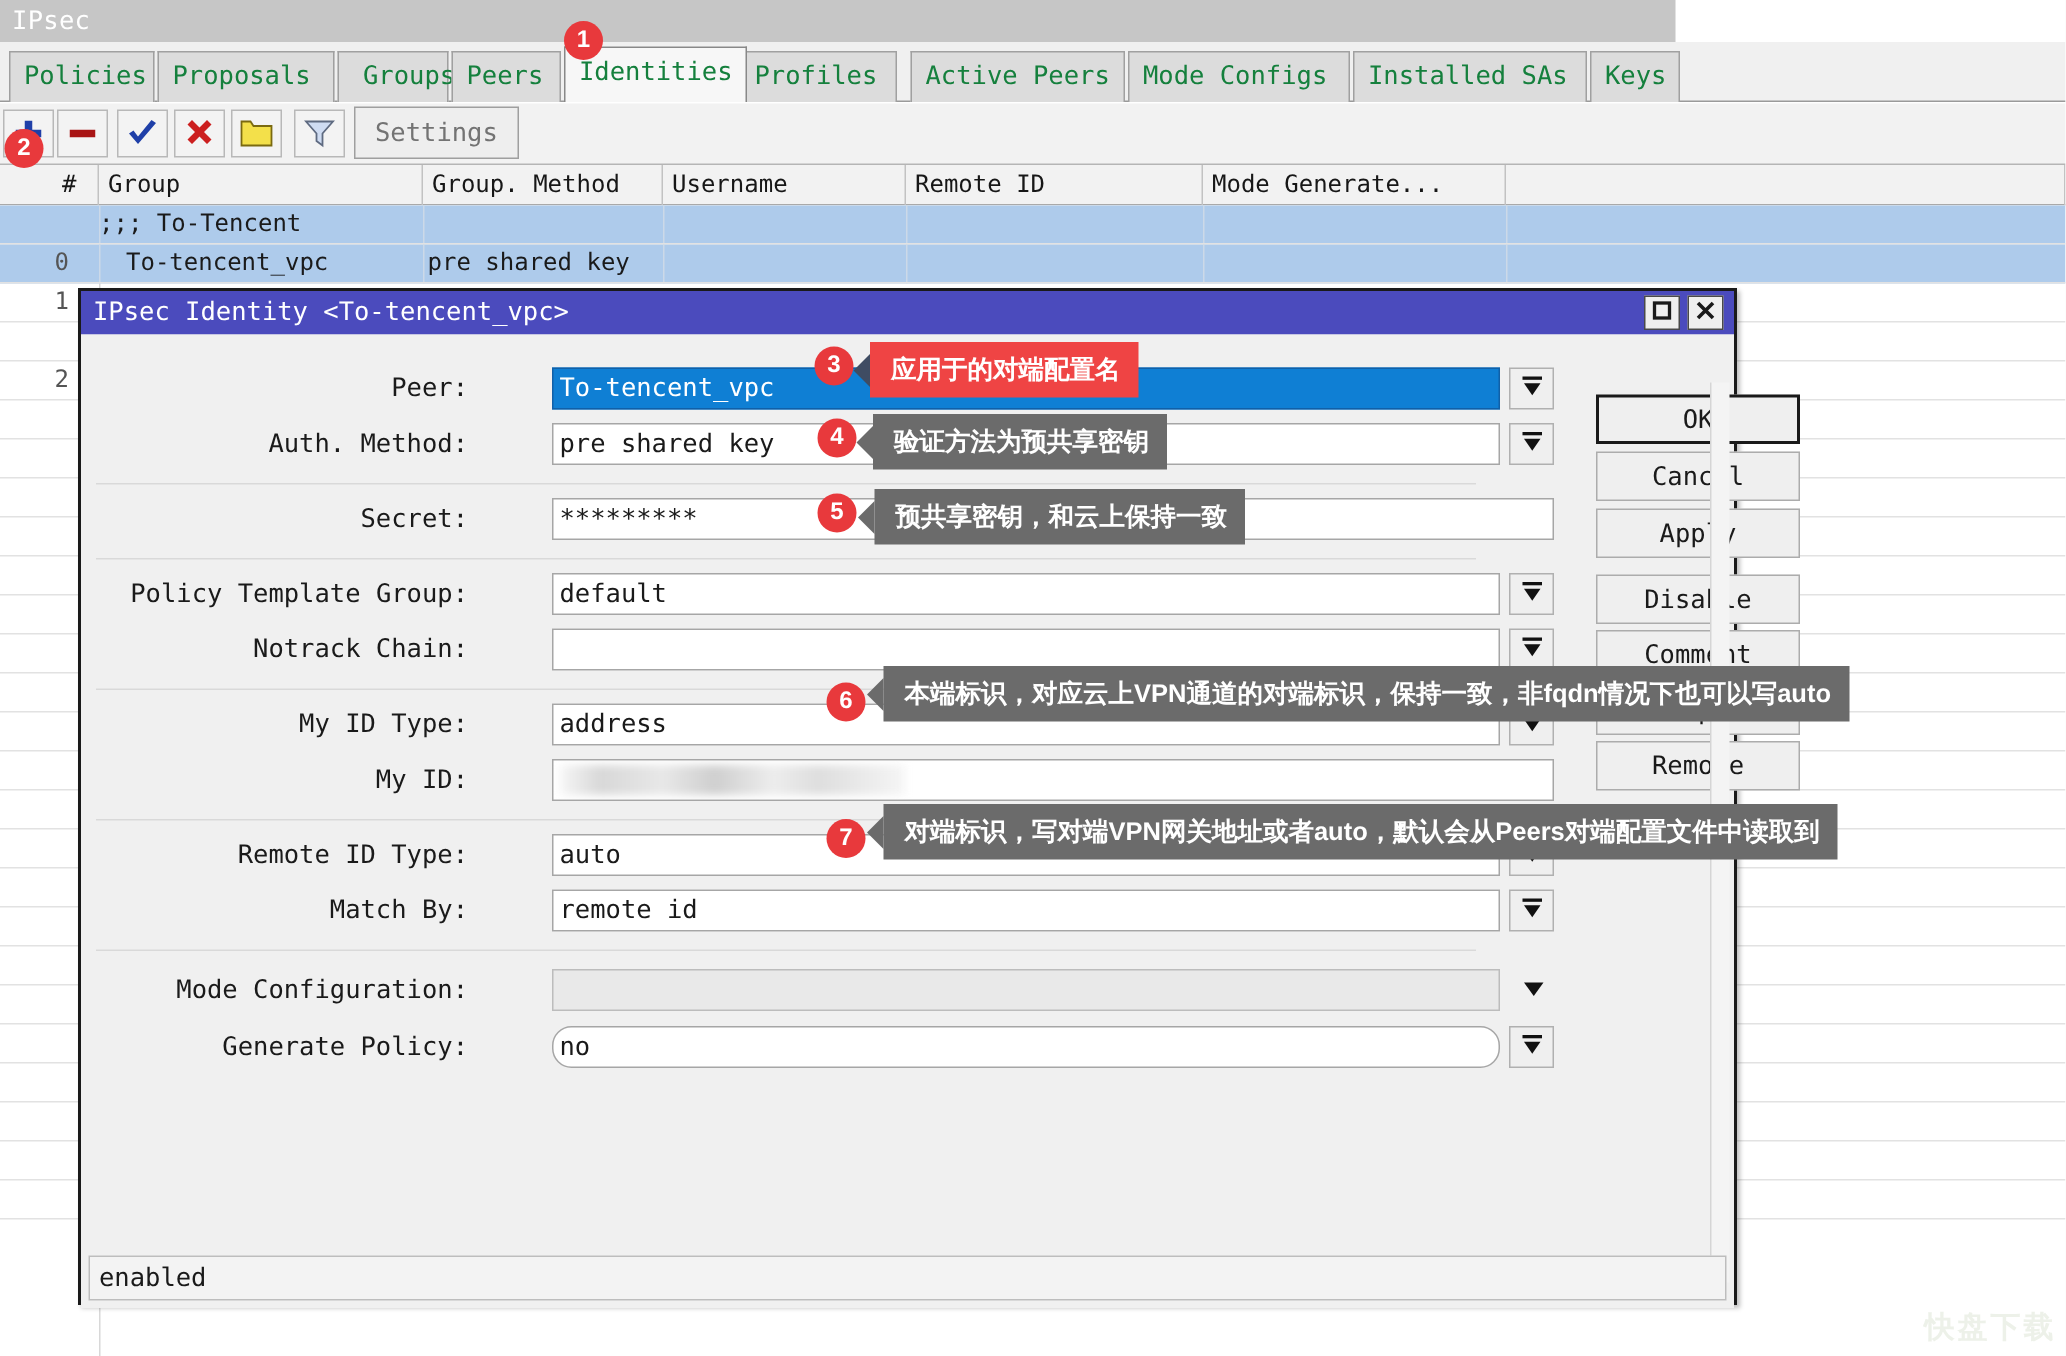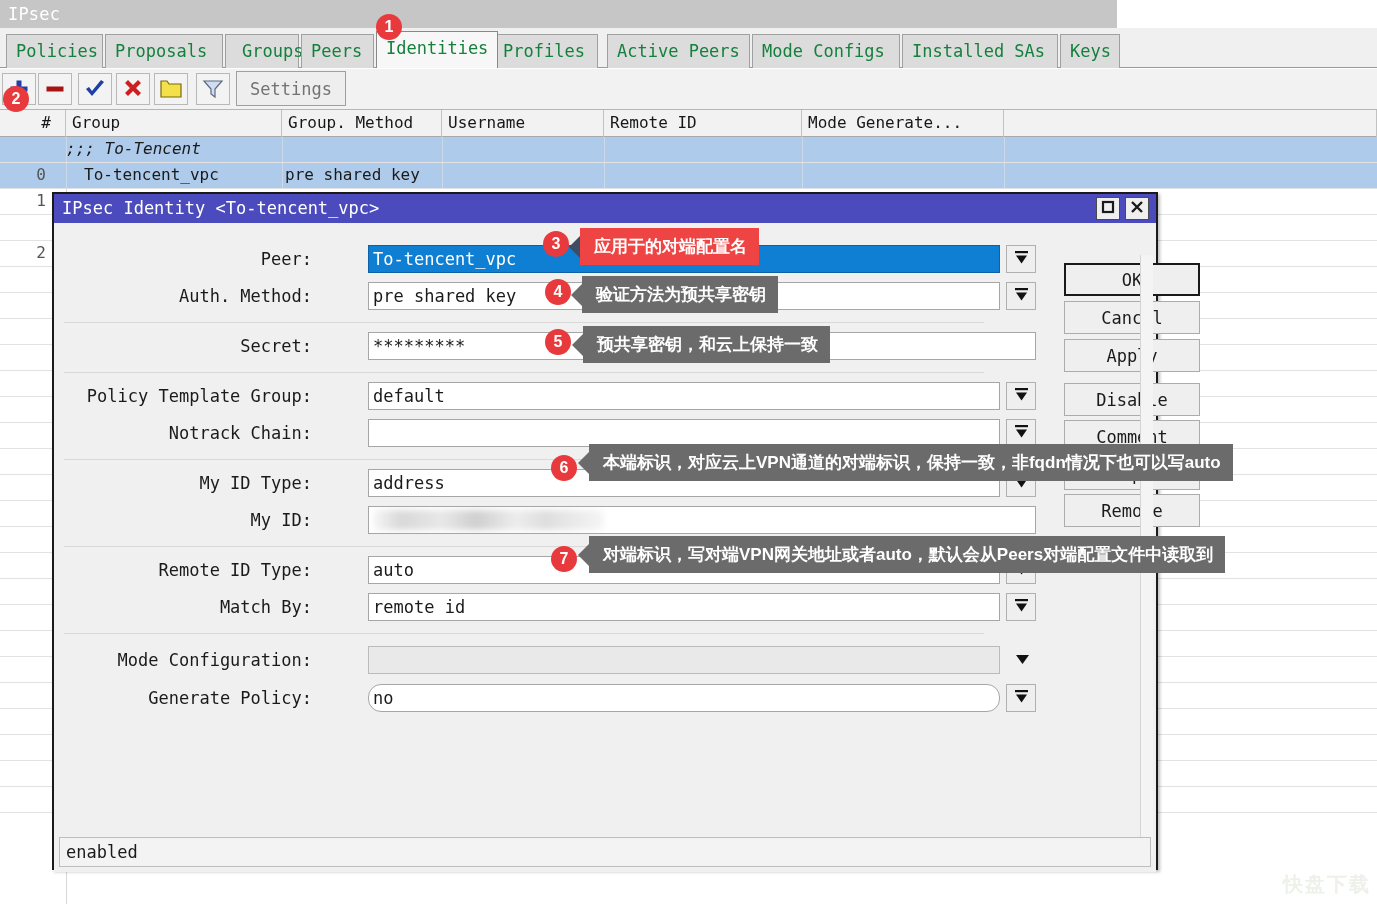--- a/index.html
+++ b/index.html
@@ -81,21 +81,21 @@
   
   .grid { position: absolute; left: 0; top: 137px; width: 1377px; height: 767px; background: #ffffff; }
   .row { position: absolute; left: 0; width: 1377px; height: 26px; font-size: 16px; color: #1a1a1a; }
   .row.sel { background: #aecbeb; }
   .row .num {
     position: absolute; left: 0; width: 52px; text-align: right;
     padding-right: 6px; top: 2px; color: #555;
   }
   .row .c-peer { position: absolute; left: 84px; top: 2px; white-space: nowrap; }
   .row .c-auth { position: absolute; left: 285px; top: 2px; white-space: nowrap; }
-  .row .cmt { position: absolute; left: 18px; top: 2px; white-space: nowrap; font-style: italic; }
+  .row .cmt { position: absolute; left: 18px; top: 2px; white-space: nowrap; }
   .vline { position: absolute; top: 0; width: 1px; height: 100%; background: #ccd9e8; }
   .gridline { position: absolute; left: 0; width: 1377px; height: 1px; background: #e2e2e2; }
   .numcol-sep { position: absolute; left: 66px; top: 0; width: 1px; height: 767px; background: #d8d8d8; }
 
   
   .dialog {
     position: absolute; left: 52px; top: 192px; width: 1106px; height: 678px;
     background: #f0f0f0;
     border: 2px solid #1a1a1a;
     box-shadow: 2px 2px 3px rgba(0,0,0,.25);

